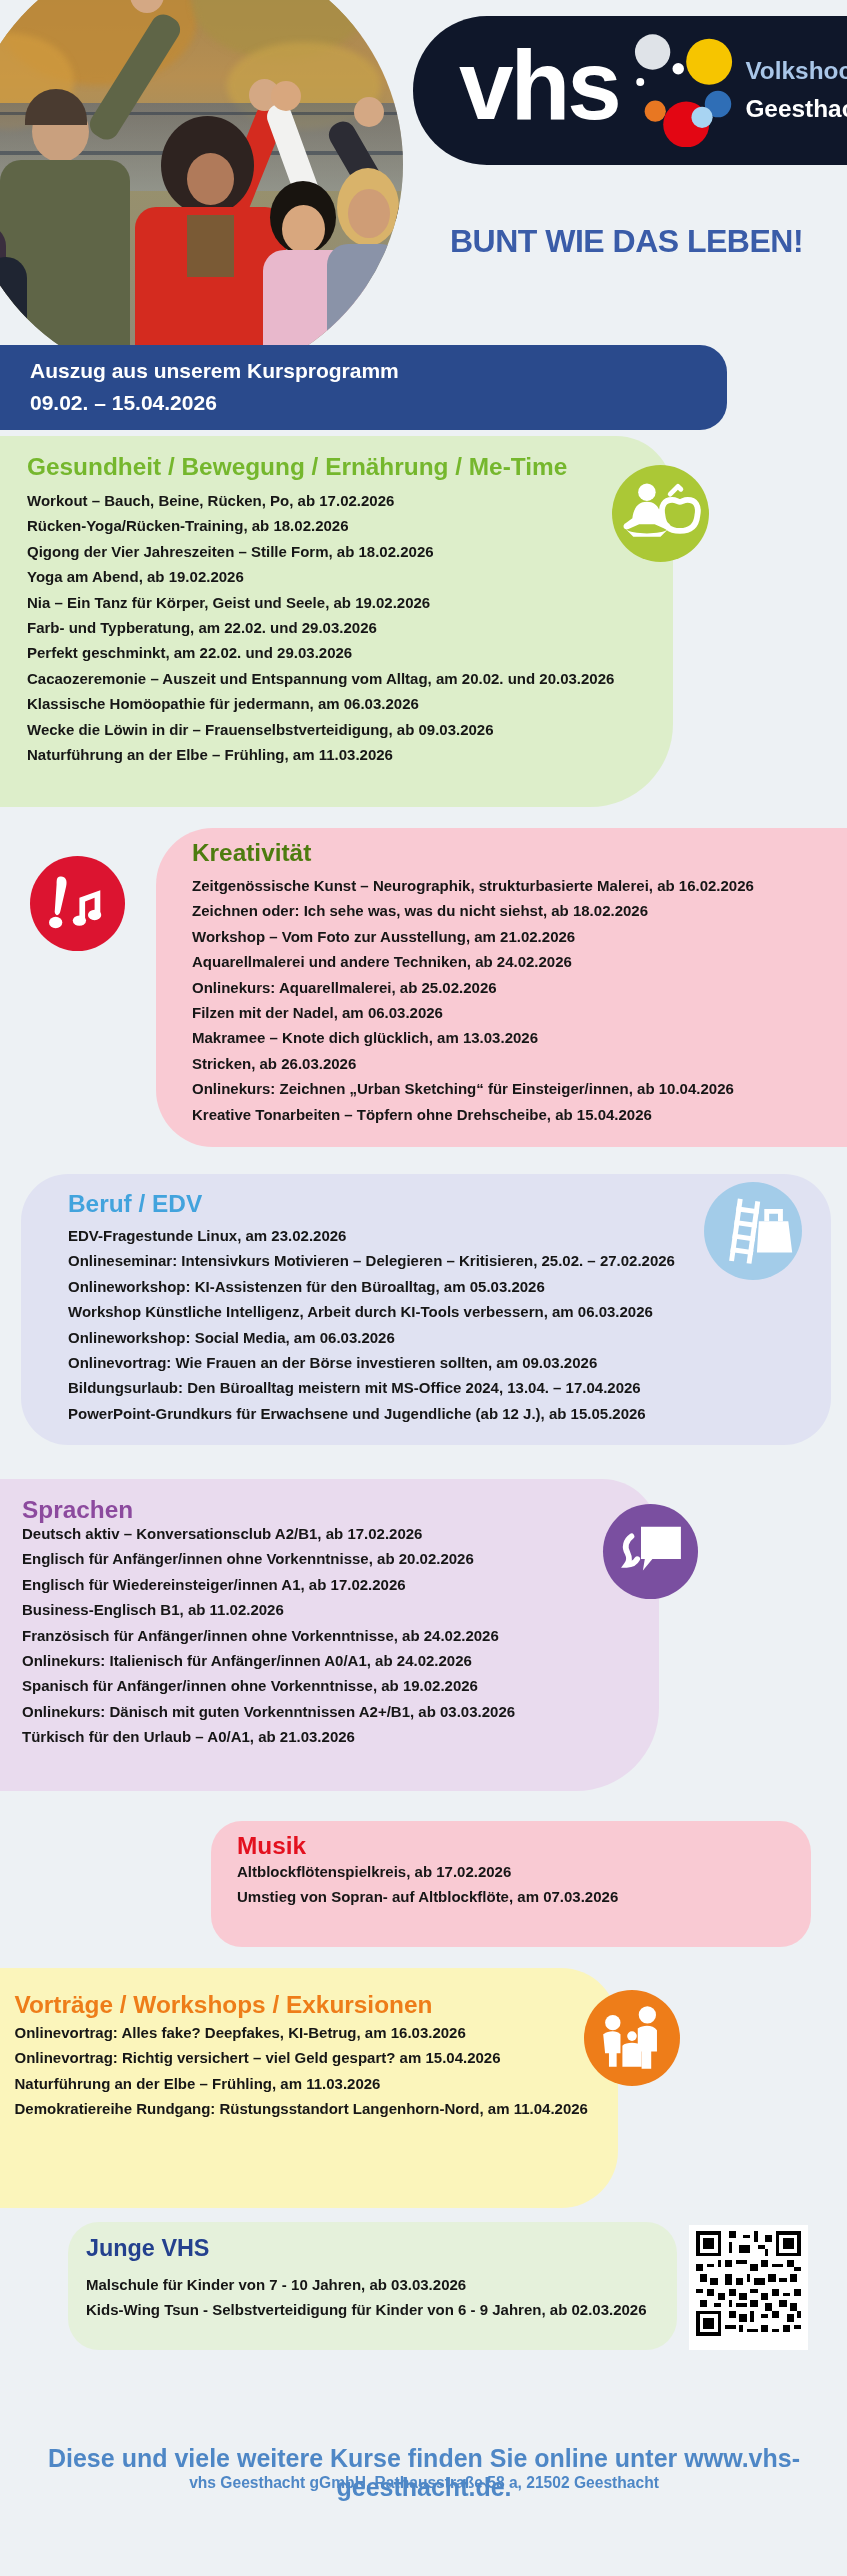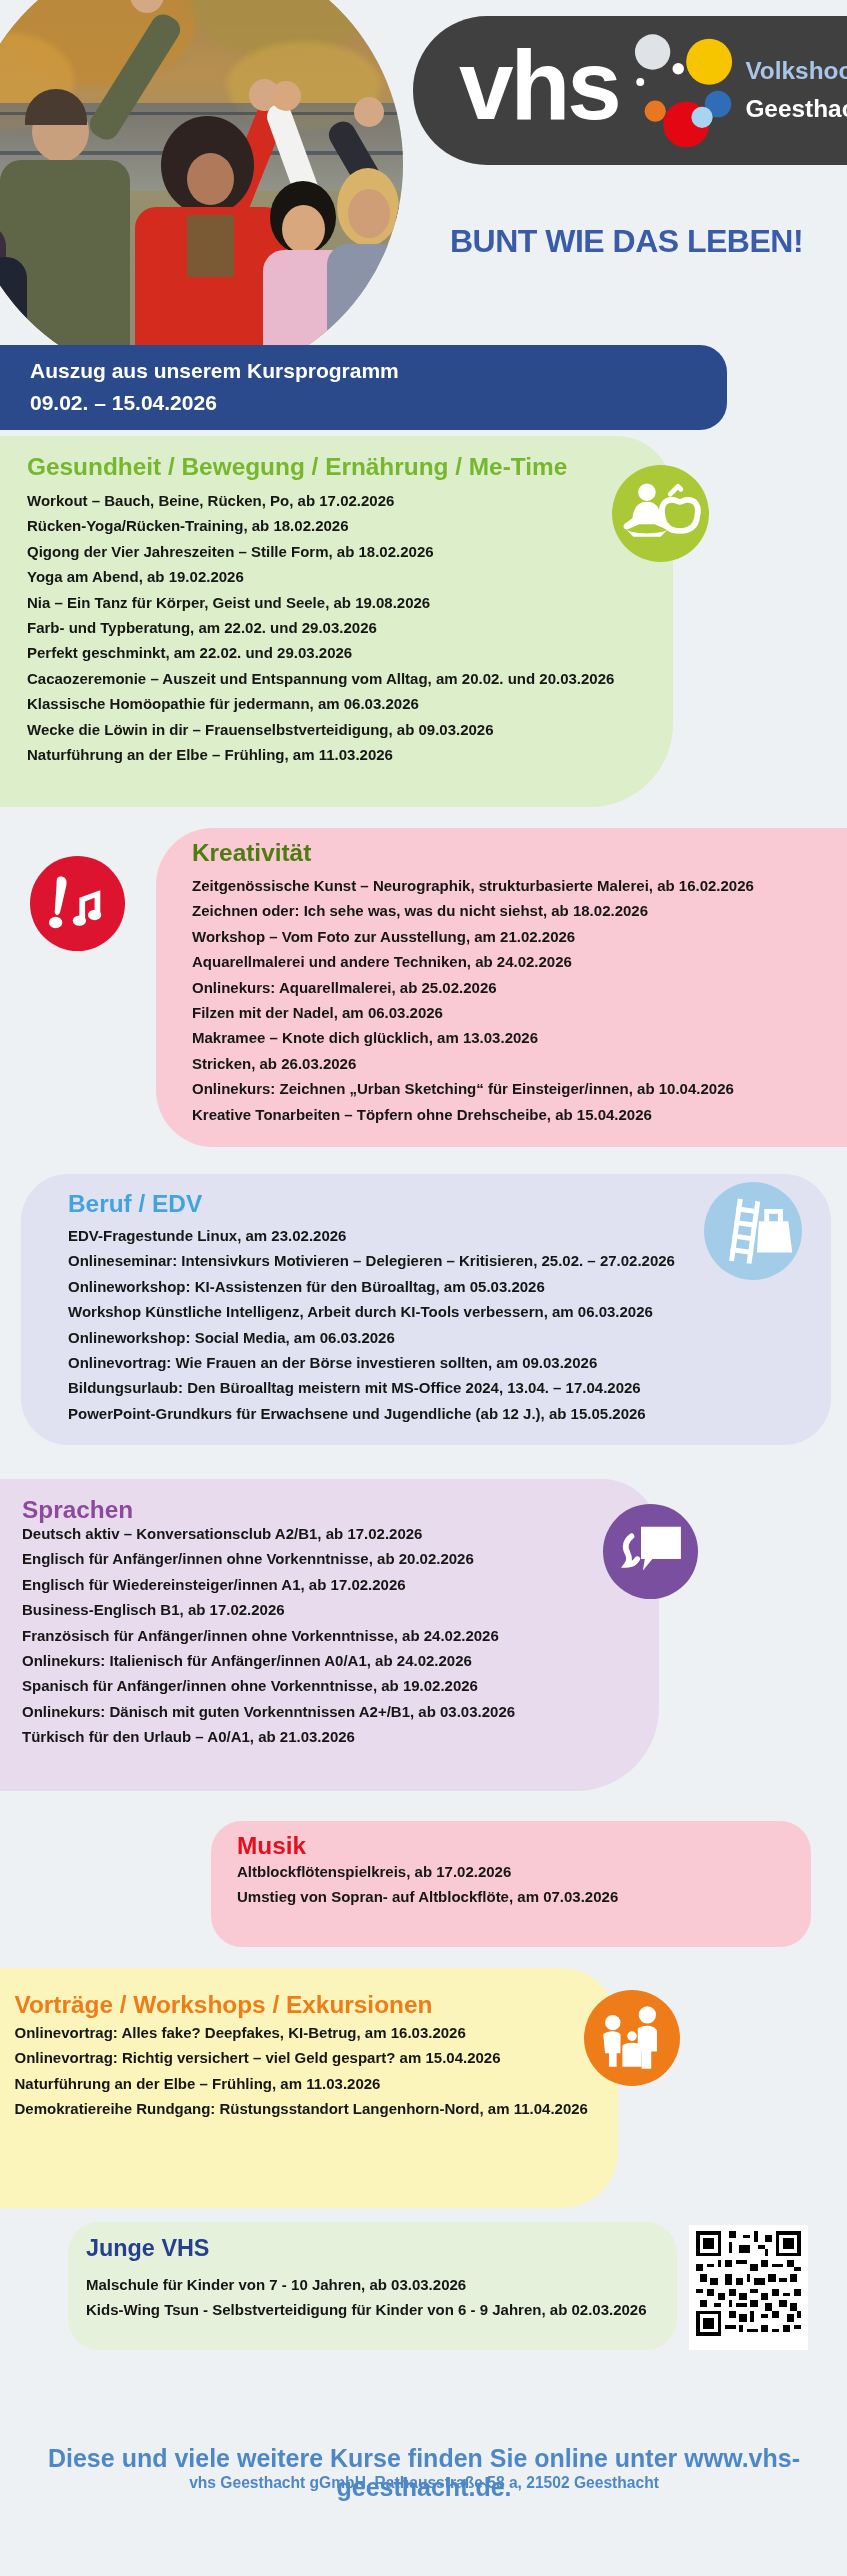--- a/index.html
+++ b/index.html
@@ -14,21 +14,21 @@
   .blob{position:absolute;border-radius:50%;filter:blur(3.1px);}
   .building-band{position:absolute;left:0;top:36%;width:100%;height:20%;
     background:linear-gradient(180deg,rgba(74,94,124,.55),rgba(140,152,172,.45));}
   .building-line{position:absolute;left:0;width:100%;height:3.6px;background:rgba(40,52,70,.5);}
   .person{position:absolute;}
   .ph-head{border-radius:50%;position:absolute;}
   .ph-torso{position:absolute;border-radius:21px 21px 0 0;}
   .ph-arm{position:absolute;border-radius:12.5px;}
 
   
-  .logo-pill{position:absolute;left:413px;top:15.6px;width:435px;height:149px;background:#404040;
+  .logo-pill{position:absolute;left:413px;top:15.6px;width:435px;height:149px;background:#0f172a;
     border-radius:74px 0 0 74px;z-index:3;display:flex;align-items:center;padding-left:46px;box-sizing:border-box;}
   .logo-vhs{color:#ffffff;font-size:98px;font-weight:bold;letter-spacing:-3.1px;line-height:.8;margin-top:-9.3px;}
   .logo-dots{margin-left:8.3px;margin-top:-7.3px;flex:none;}
   .logo-org{margin-left:12.5px;font-weight:bold;font-size:24.4px;line-height:1.55;white-space:nowrap;}
   .logo-org .l1{color:#a9c6e8;}
   .logo-org .l2{color:#ffffff;}
 
   
   .headline{position:absolute;left:415px;top:223px;width:423px;text-align:center;z-index:2;
     color:#3a5ca8;font-size:32px;font-weight:bold;letter-spacing:-0.5px;}
@@ -168,21 +168,21 @@
     <div>09.02. – 15.04.2026</div>
   </div>
 
   <div class="panel p-gesundheit"></div>
   <div class="sec-title t-gesundheit">Gesundheit / Bewegung / Ernährung / Me-Time</div>
   <div class="courses c-gesundheit">
       <div class="course">Workout – Bauch, Beine, Rücken, Po, ab 17.02.2026</div>
       <div class="course">Rücken-Yoga/Rücken-Training, ab 18.02.2026</div>
       <div class="course">Qigong der Vier Jahreszeiten – Stille Form, ab 18.02.2026</div>
       <div class="course">Yoga am Abend, ab 19.02.2026</div>
-      <div class="course">Nia – Ein Tanz für Körper, Geist und Seele, ab 19.08.2026</div>
+      <div class="course">Nia – Ein Tanz für Körper, Geist und Seele, ab 19.02.2026</div>
       <div class="course">Farb- und Typberatung, am 22.02. und 29.03.2026</div>
       <div class="course">Perfekt geschminkt, am 22.02. und 29.03.2026</div>
       <div class="course">Cacaozeremonie – Auszeit und Entspannung vom Alltag, am 20.02. und 20.03.2026</div>
       <div class="course">Klassische Homöopathie für jedermann, am 06.03.2026</div>
       <div class="course">Wecke die Löwin in dir – Frauenselbstverteidigung, ab 09.03.2026</div>
       <div class="course">Naturführung an der Elbe – Frühling, am 11.03.2026</div>
     </div>
   <div class="icon-circle i-gesundheit">
     <svg viewBox="0 0 100 100">
       <circle cx="36" cy="28" r="9" fill="#fff"></circle>
@@ -243,21 +243,21 @@
       <path d="M64 40 L64 30 L78 30 L78 40" fill="none" stroke="#fff" stroke-width="5"></path>
     </svg>
   </div>
 
   <div class="panel p-sprachen"></div>
   <div class="sec-title t-sprachen">Sprachen</div>
   <div class="courses c-sprachen">
       <div class="course">Deutsch aktiv – Konversationsclub A2/B1, ab 17.02.2026</div>
       <div class="course">Englisch für Anfänger/innen ohne Vorkenntnisse, ab 20.02.2026</div>
       <div class="course">Englisch für Wiedereinsteiger/innen A1, ab 17.02.2026</div>
-      <div class="course">Business-Englisch B1, ab 17.02.2026</div>
+      <div class="course">Business-Englisch B1, ab 11.02.2026</div>
       <div class="course">Französisch für Anfänger/innen ohne Vorkenntnisse, ab 24.02.2026</div>
       <div class="course">Onlinekurs: Italienisch für Anfänger/innen A0/A1, ab 24.02.2026</div>
       <div class="course">Spanisch für Anfänger/innen ohne Vorkenntnisse, ab 19.02.2026</div>
       <div class="course">Onlinekurs: Dänisch mit guten Vorkenntnissen A2+/B1, ab 03.03.2026</div>
       <div class="course">Türkisch für den Urlaub – A0/A1, ab 21.03.2026</div>
     </div>
   <div class="icon-circle i-sprachen">
     <svg viewBox="0 0 100 100">
       <path d="M40 24 L82 24 L82 58 L52 58 L42 70 L44 58 L40 58 Z" fill="#fff"></path>
       <path d="M30 34 C24 38 22 46 26 52 C28 56 28 60 25 64 C30 64 34 62 36 58" fill="none" stroke="#fff" stroke-width="6" stroke-linecap="round"></path>

